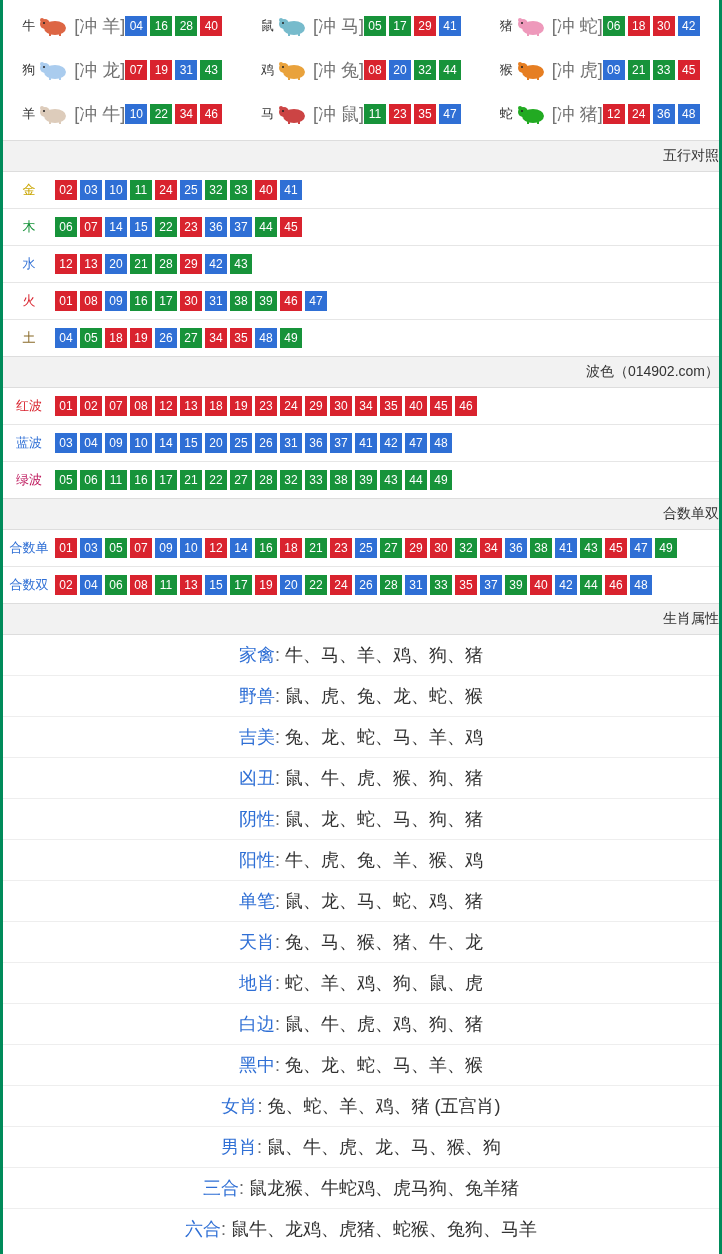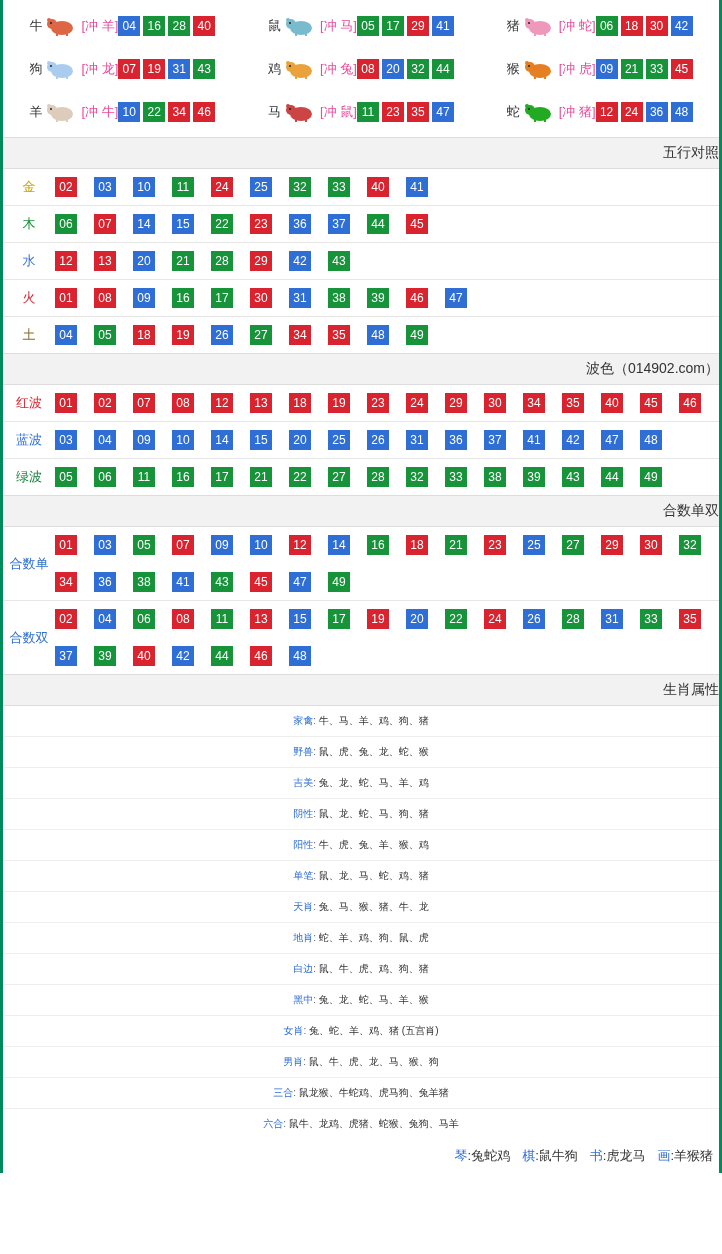--- a/index.html
+++ b/index.html
@@ -3,40 +3,40 @@
 <meta charset="utf-8">
 <style>
   * { box-sizing: border-box; margin: 0; padding: 0; }
   body { font-family: "Microsoft YaHei", Arial, sans-serif; font-size: 13px; background: #fff; color: #333; width: 722px; }
   .frame { border-left: 3px solid #008b5a; border-right: 3px solid #008b5a; }
   .zodiac-grid { display: grid; grid-template-columns: repeat(3, 1fr); padding: 4px 0; }
   .z-cell { text-align: center; padding: 6px 0 10px; }
   .z-top { display: inline-flex; align-items: center; justify-content: center; gap: 2px; }
   .z-name { font-size: 13px; color: #333; }
   .z-icon { width: 34px; height: 22px; display: inline-block; }
-  .z-chong { font-size: 13px; color: #ec4899; margin-left: 1px; }
+  .z-chong { font-size: 18px; color: #737373; margin-left: 1px; }
   .z-nums { margin-top: 6px; display: inline-flex; gap: 3px; }
   .num { display: inline-flex; align-items: center; justify-content: center; width: 22px; height: 20px; color: #fff; font-size: 12px; font-weight: 400; }
   .c-red { background: #d9232e; }
   .c-blue { background: #2f6fd5; }
   .c-green { background: #17933a; }
   .sec-header { background: #f2f2f2; border-top: 1px solid #ddd; border-bottom: 1px solid #ddd; text-align: right; padding: 6px 0; font-size: 14px; color: #333; }
   .row { display: flex; align-items: center; border-bottom: 1px solid #e6e6e6; padding: 8px 8px 8px 0; }
   .row:last-child { border-bottom: none; }
   .row-label { width: 52px; text-align: center; font-size: 13px; flex-shrink: 0; }
-  .row-nums { display: flex; flex-wrap: wrap; gap: 17px; }
+  .row-nums { display: flex; flex-wrap: wrap; gap: 3px; }
   .lbl-gold { color: #c9a500; }
   .lbl-wood { color: #17933a; }
   .lbl-water { color: #2f6fd5; }
   .lbl-fire { color: #d9232e; }
   .lbl-earth { color: #8b6b2a; }
   .lbl-red { color: #d9232e; }
   .lbl-blue { color: #2f6fd5; }
-  .lbl-green { color: #15803d; }
-  .attr-row { text-align: center; padding: 8px 0; border-bottom: 1px solid #eee; font-size: 10px; }
+  .lbl-green { color: #be185d; }
+  .attr-row { text-align: center; padding: 8px 0; border-bottom: 1px solid #eee; font-size: 18px; }
   .attr-row:last-child { border-bottom: none; }
   .attr-label { color: #2f6fd5; }
   .attr-sep { color: #666; }
   .attr-val { color: #333; }
   .four-row { text-align: right; padding: 8px 0; font-size: 13px; }
   .four-part { display: inline-block; margin: 0 6px; }
   .four-label { color: #2f6fd5; }
   svg { vertical-align: middle; }
 </style>
 </head>
@@ -407,20 +407,21 @@
           <span class="num c-blue">48</span>
         </div>
       </div>
     </div>
 
   <div class="sec-header">生肖属性</div>
   <div id="shengxiao-rows">
       <div class="attr-row"><span class="attr-label">家禽</span><span class="attr-sep">: </span><span class="attr-val">牛、马、羊、鸡、狗、猪</span></div>
       <div class="attr-row"><span class="attr-label">野兽</span><span class="attr-sep">: </span><span class="attr-val">鼠、虎、兔、龙、蛇、猴</span></div>
       <div class="attr-row"><span class="attr-label">吉美</span><span class="attr-sep">: </span><span class="attr-val">兔、龙、蛇、马、羊、鸡</span></div>
+      <div class="attr-row"><span class="attr-label">凶丑</span><span class="attr-sep">: </span><span class="attr-val">鼠、牛、虎、猴、狗、猪</span></div>
       <div class="attr-row"><span class="attr-label">阴性</span><span class="attr-sep">: </span><span class="attr-val">鼠、龙、蛇、马、狗、猪</span></div>
       <div class="attr-row"><span class="attr-label">阳性</span><span class="attr-sep">: </span><span class="attr-val">牛、虎、兔、羊、猴、鸡</span></div>
       <div class="attr-row"><span class="attr-label">单笔</span><span class="attr-sep">: </span><span class="attr-val">鼠、龙、马、蛇、鸡、猪</span></div>
       <div class="attr-row"><span class="attr-label">天肖</span><span class="attr-sep">: </span><span class="attr-val">兔、马、猴、猪、牛、龙</span></div>
       <div class="attr-row"><span class="attr-label">地肖</span><span class="attr-sep">: </span><span class="attr-val">蛇、羊、鸡、狗、鼠、虎</span></div>
       <div class="attr-row"><span class="attr-label">白边</span><span class="attr-sep">: </span><span class="attr-val">鼠、牛、虎、鸡、狗、猪</span></div>
       <div class="attr-row"><span class="attr-label">黑中</span><span class="attr-sep">: </span><span class="attr-val">兔、龙、蛇、马、羊、猴</span></div>
       <div class="attr-row"><span class="attr-label">女肖</span><span class="attr-sep">: </span><span class="attr-val">兔、蛇、羊、鸡、猪 (五宫肖)</span></div>
       <div class="attr-row"><span class="attr-label">男肖</span><span class="attr-sep">: </span><span class="attr-val">鼠、牛、虎、龙、马、猴、狗</span></div>
       <div class="attr-row"><span class="attr-label">三合</span><span class="attr-sep">: </span><span class="attr-val">鼠龙猴、牛蛇鸡、虎马狗、兔羊猪</span></div>

